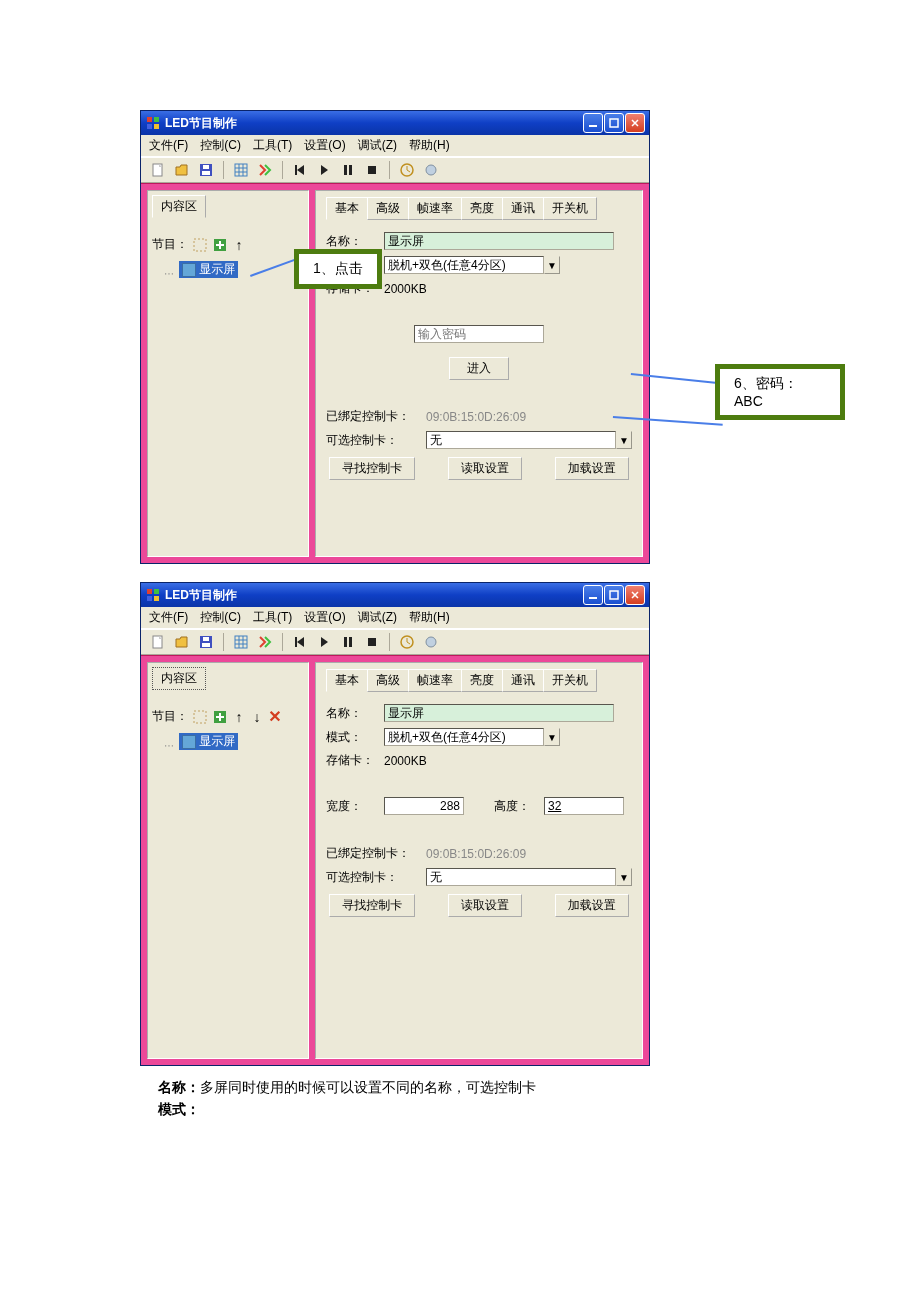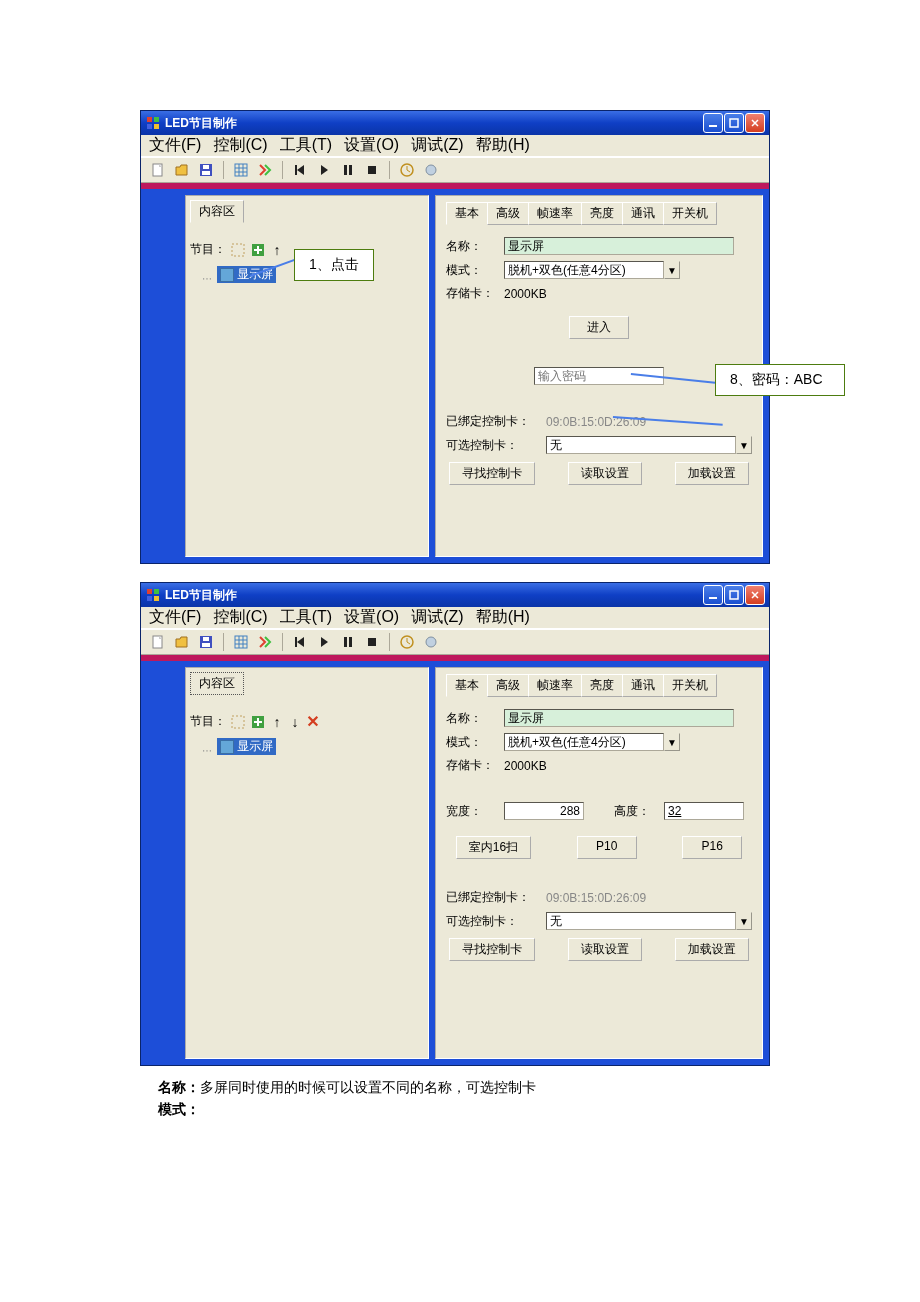--- a/index.html
+++ b/index.html
@@ -1,50 +1,50 @@
 <!DOCTYPE html>
 <html><head>
 <meta charset="utf-8">
 <style>
 * { box-sizing: border-box; margin: 0; padding: 0; }
 body { font-family: "SimSun", "宋体", sans-serif; font-size: 12px; background: #fff; padding: 20px; }
 .page { width: 920px; margin: 0 auto; position: relative; }
-.window { border: 1px solid #0a246a; background: #ece9d8; margin-top: 90px; margin-left: 120px; width: 630px; position: relative; }
+.window { border: 1px solid #0a246a; background: #ece9d8; margin-top: 90px; margin-left: 120px; width: 510px; position: relative; }
 .titlebar { height: 24px; background: linear-gradient(to bottom, #3a6ee5 0%, #0f3fc5 50%, #0a34a8 100%); display: flex; align-items: center; padding: 0 4px; color: #fff; font-weight: bold; font-size: 12px; }
 .titlebar .app-icon { width: 16px; height: 16px; margin-right: 4px; display: inline-block; }
 .titlebar .title-text { flex: 1; }
 .titlebar .winbtns { display: flex; gap: 1px; }
 .winbtn { width: 20px; height: 20px; border: 1px solid #fff; border-radius: 3px; display: flex; align-items: center; justify-content: center; font-size: 11px; color: #fff; cursor: pointer; }
 .winbtn.min { background: linear-gradient(#4a7ee8, #1a4fd0); }
 .winbtn.max { background: linear-gradient(#4a7ee8, #1a4fd0); }
 .winbtn.close { background: linear-gradient(#f08070, #d43e20); }
-.menubar { height: 22px; background: #ece9d8; border-bottom: 1px solid #fff; display: flex; align-items: center; padding: 0 4px; gap: 4px; font-size: 16px; }
+.menubar { height: 22px; background: #ece9d8; border-bottom: 1px solid #fff; display: flex; align-items: center; padding: 0 4px; gap: 4px; font-size: 12px; }
 .menubar span { padding: 2px 4px; cursor: pointer; }
 .toolbar { height: 26px; background: #ece9d8; border-top: 1px solid #fff; border-bottom: 1px solid #aca899; display: flex; align-items: center; padding: 0 8px; gap: 6px; }
 .toolbar .sep { width: 1px; height: 18px; background: #aca899; margin: 0 2px; }
 .toolbar .tbtn { width: 18px; height: 18px; display: flex; align-items: center; justify-content: center; cursor: pointer; }
 .tbtn svg { width: 16px; height: 16px; }
-.client { display: flex; background: #1d4ed8; min-height: 380px; border-top: 6px solid #be185d; padding-left: 38px; }
+.client { display: flex; background: #ec4899; min-height: 380px; border-top: 1px solid #be185d; }
 .left-panel { width: 246px; border: 1px inset #fff; margin: 6px; background: #ece9d8; padding: 4px; }
 .right-panel { flex: 1; border: 1px inset #fff; margin: 6px 6px 6px 0; background: #ece9d8; padding: 6px 10px; }
 .tab-btn { display: inline-block; border: 1px outset #fff; background: #ece9d8; padding: 2px 8px; font-size: 12px; cursor: pointer; }
 .tab-btn.active { border-bottom: 1px solid #ece9d8; }
 .tabs-row { display: flex; }
 .tabs-row .tab-btn { margin-right: -1px; }
 .nodot-row { margin-top: 10px; display: flex; align-items: center; gap: 4px; font-size: 12px; }
 .mini-icon { width: 16px; height: 16px; display: inline-block; }
 .input-text { border: 1px inset #aca899; background: #d7f0da; padding: 1px 3px; font-size: 12px; height: 18px; }
 .input-text.white { background: #fff; }
 .dropdown { display: inline-flex; align-items: stretch; }
 .dropdown .dd-arrow { width: 16px; border: 1px outset #ece9d8; background: #ece9d8; display: flex; align-items: center; justify-content: center; font-size: 10px; }
 .form-row { display: flex; align-items: center; margin: 6px 0; font-size: 12px; }
 .form-row label { width: 58px; }
 .btn { border: 1px outset #fff; background: #ece9d8; padding: 2px 12px; font-size: 12px; cursor: pointer; min-width: 60px; text-align: center; }
 .btn-row { display: flex; gap: 26px; margin-top: 8px; justify-content: space-around; }
-.callout { position: absolute; border: 1px solid #4d7c0f; background: #fff; padding: 6px 14px; font-size: 14px; z-index: 10; }
+.callout { position: absolute; border: 5px solid #4d7c0f; background: #fff; padding: 6px 14px; font-size: 14px; z-index: 10; }
 .callout-line { position: absolute; background: #4a7ee8; height: 2px; z-index: 9; transform-origin: 0 0; }
 .tree { margin-top: 8px; padding-left: 12px; }
 .tree-item { display: inline-flex; align-items: center; padding: 0 3px; font-size: 12px; }
 .tree-item.selected { background: #316ac5; color: #fff; }
 .tree-item .node-icon { width: 14px; height: 14px; background: #64a7d8; border: 1px solid #3a6ea5; margin-right: 3px; display: inline-block; }
 .window2 { margin-top: 18px; }
 .client2 { min-height: 410px; }
 .footer-text { margin-top: 10px; margin-left: 138px; font-size: 14px; line-height: 1.6; }
 .red-x { display: inline-flex; width: 14px; height: 14px; align-items: center; justify-content: center; color: #d43e20; font-weight: bold; font-size: 16px; cursor: pointer; }
 .arrow-dn, .arrow-up { display: inline-flex; width: 14px; height: 14px; align-items: center; justify-content: center; color: #000; font-size: 14px; cursor: pointer; }
@@ -201,25 +201,25 @@
         <label>模式：</label>
         <span class="dropdown">
           <input class="input-text white" style="width: 160px;" readonly="" value="脱机+双色(任意4分区)">
           <span class="dd-arrow">▼</span>
         </span>
       </div>
       <div class="form-row">
         <label>存储卡：</label>
         <span>2000KB</span>
       </div>
+      <div class="form-row" style="margin-top:28px;justify-content:center;">
+        <input class="input-text white" style="width: 130px;" placeholder="输入密码">
+      </div>
       <div class="form-row" style="justify-content:center;margin-top:14px;">
         <span class="btn">进入</span>
-      </div>
-      <div class="form-row" style="margin-top:28px;justify-content:center;">
-        <input class="input-text white" style="width: 130px;" placeholder="输入密码">
       </div>
       <div class="form-row" style="margin-top:28px;">
         <span style="width:100px;">已绑定控制卡：</span>
         <span style="color:#888;">09:0B:15:0D:26:09</span>
       </div>
       <div class="form-row">
         <span style="width:100px;">可选控制卡：</span>
         <span class="dropdown">
           <input class="input-text white" style="width: 190px;" readonly="" value="无">
           <span class="dd-arrow">▼</span>
@@ -228,21 +228,21 @@
       <div class="btn-row">
         <span class="btn">寻找控制卡</span>
         <span class="btn">读取设置</span>
         <span class="btn">加载设置</span>
       </div>
     </div>
   </div>
 
   <div class="callout" style="top:138px;left:153px;">1、点击</div>
   <div class="callout-line" style="top:164px;left:109px;width:58px;transform:rotate(-20deg);"></div>
-  <div class="callout" style="top:253px;left:574px;width:130px;">8、密码：ABC</div>
+  <div class="callout" style="top:253px;left:574px;width:130px;">6、密码：ABC</div>
   <div class="callout-line" style="top:262px;left:490px;width:92px;transform:rotate(6deg);"></div>
   <div class="callout-line" style="top:305px;left:472px;width:110px;transform:rotate(4deg);"></div>
 </div>
 
 <div class="window window2">
   <div class="titlebar">
     <span class="app-icon">
       <svg viewBox="0 0 16 16">
             <rect x="2" y="2" width="5" height="5" fill="#e04030"></rect>
             <rect x="9" y="2" width="5" height="5" fill="#40c040"></rect>
@@ -395,25 +395,20 @@
       <div class="form-row">
         <label>存储卡：</label>
         <span>2000KB</span>
       </div>
       <div class="form-row" style="margin-top:28px;">
         <label>宽度：</label>
         <input class="input-text white" style="width: 80px; text-align: right;" value="288">
         <label style="margin-left:30px;width:50px;">高度：</label>
         <input class="input-text white" style="width: 80px; text-decoration: underline;" value="32">
       </div>
-      <div class="btn-row" style="margin-top:16px;">
-        <span class="btn">室内16扫</span>
-        <span class="btn">P10</span>
-        <span class="btn">P16</span>
-      </div>
       <div class="form-row" style="margin-top:30px;">
         <span style="width:100px;">已绑定控制卡：</span>
         <span style="color:#888;">09:0B:15:0D:26:09</span>
       </div>
       <div class="form-row">
         <span style="width:100px;">可选控制卡：</span>
         <span class="dropdown">
           <input class="input-text white" style="width: 190px;" readonly="" value="无">
           <span class="dd-arrow">▼</span>
         </span>

